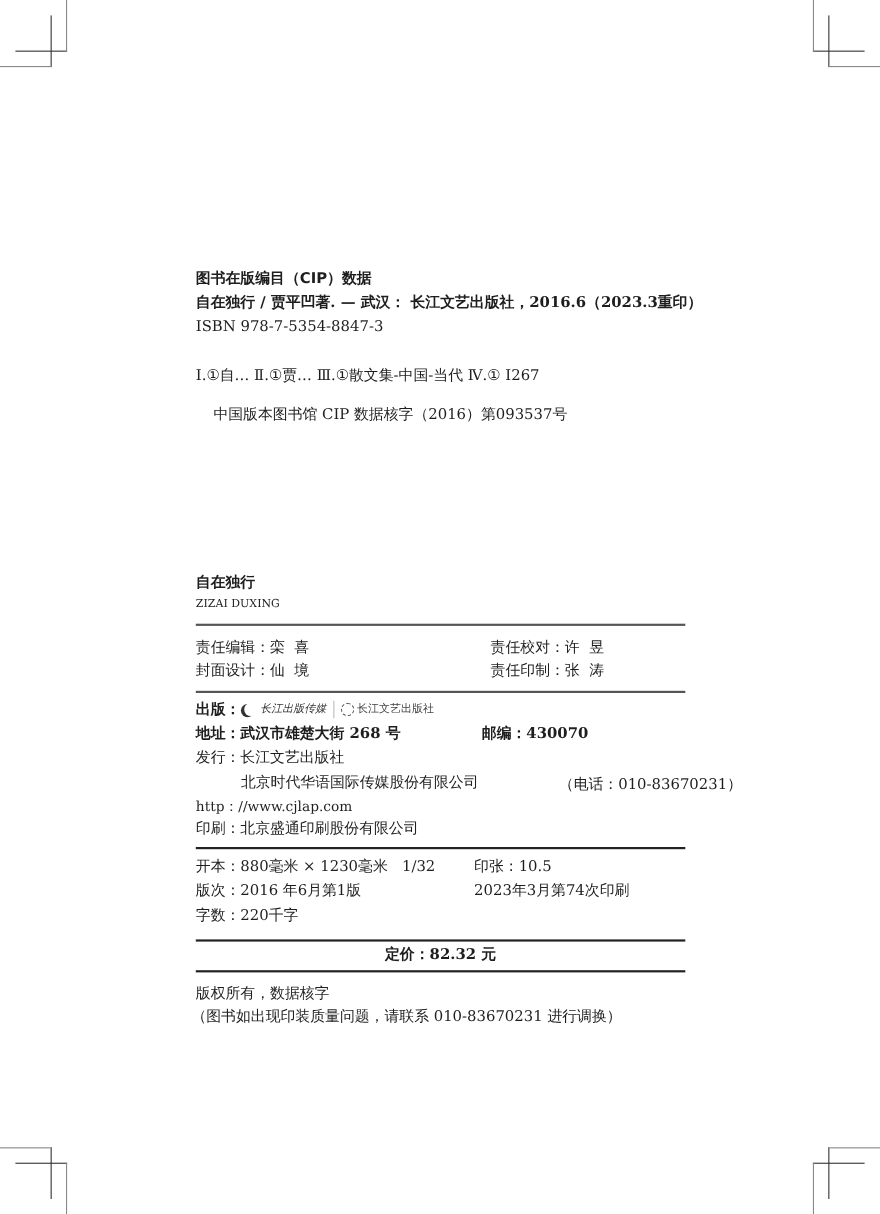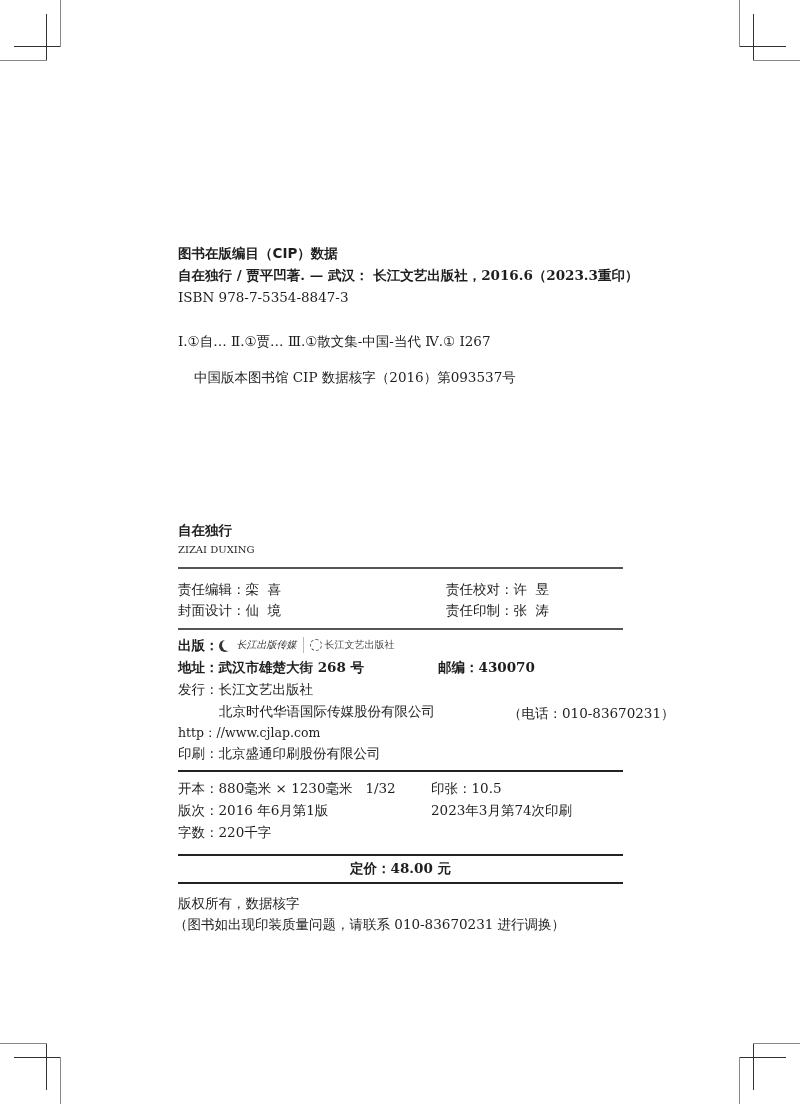--- a/index.html
+++ b/index.html
@@ -186,21 +186,21 @@
   <div class="line" style="top:22px;left:253px;">2023年3月第74次印刷</div>
   <div class="line" style="top:44px;">
     <span>字数：</span><span>220千字</span>
   </div>
 </div>
 
 <div class="rule dark" style="top:854px;"></div>
 
 <div class="block" style="top:859px;height:20px;">
   <div class="line bold" style="left:0;right:0;width:100%;text-align:center;top:0;">
-    <span>定价：</span><span>48.00 元</span>
+    <span>定价：</span><span>82.32 元</span>
   </div>
 </div>
 
 <div class="rule dark" style="top:882px;"></div>
 
 <div class="block" style="top:894px;">
   <div class="line" style="top:0;">版权所有，数据核字</div>
   <div class="line" style="top:21px;left:-4px;">（图书如出现印装质量问题，请联系 010-83670231 进行调换）</div>
 </div>
 

